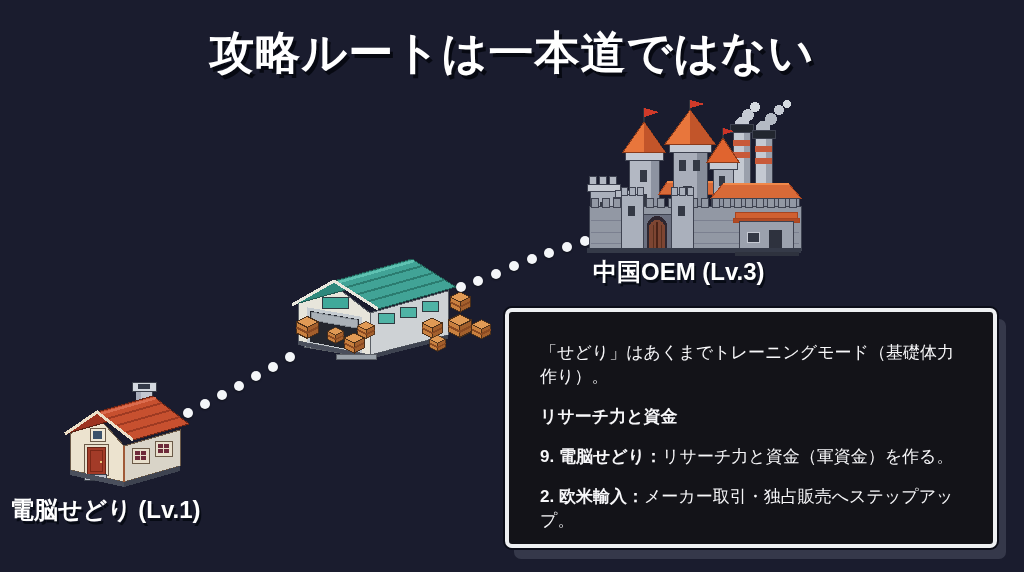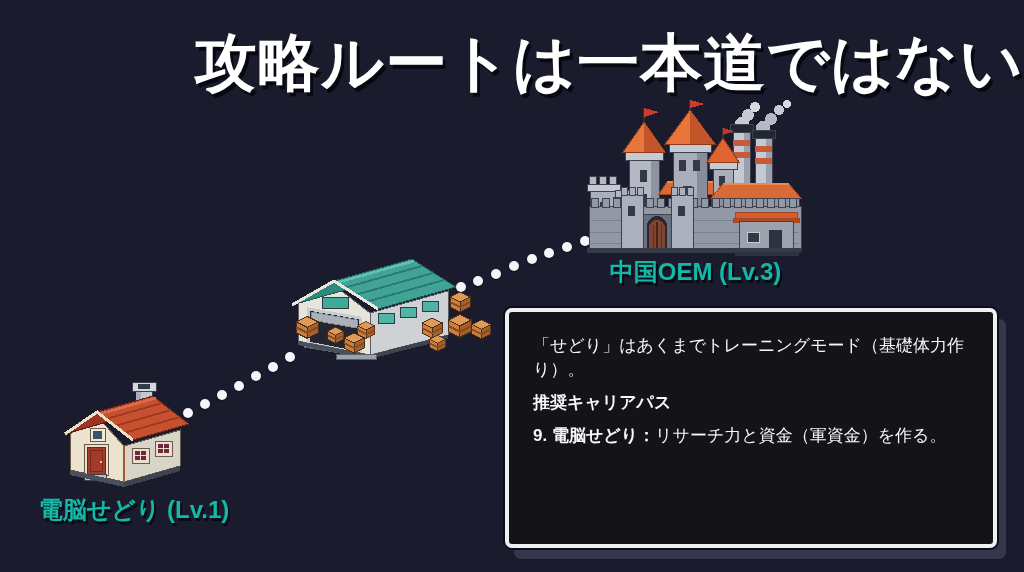--- a/index.html
+++ b/index.html
@@ -3,44 +3,44 @@
 <meta charset="utf-8">
 <style>
   html,body{margin:0;padding:0;background:#0e0f1a;}
   .stage{
     position:relative;width:1024px;height:572px;overflow:hidden;
     background:#1a1c2e;
     font-family:"Liberation Sans","DejaVu Sans",sans-serif;
   }
   .title{
     position:absolute;left:0;top:26px;width:1024px;margin:0;
-    text-align:right;color:#ffffff;font-size:62px;font-weight:700;
+    text-align:center;color:#ffffff;font-size:45px;font-weight:700;
     letter-spacing:1px;line-height:1.2;
     text-shadow:3px 4px 0 rgba(5,8,16,0.9);
   }
   .node{position:absolute;}
   .node svg{display:block;}
   .pix{shape-rendering:crispEdges;}
   .label{
-    position:absolute;color:#14b8a6;font-size:24px;font-weight:700;
-    text-align:center;text-shadow:2px 3px 0 rgba(5,8,16,0.85);
+    position:absolute;color:#ffffff;font-size:24px;font-weight:700;
+    text-shadow:2px 3px 0 rgba(5,8,16,0.85);
     white-space:nowrap;
   }
   .dot{
     position:absolute;width:10px;height:10px;border-radius:50%;
     background:#f4f6f9;box-shadow:0 1px 2px rgba(0,0,0,0.45);
   }
   .dialog{
     position:absolute;left:505px;top:308px;width:492px;height:240px;
     box-sizing:border-box;background:#131318;
     border:4px solid #eef0f2;border-radius:7px;
     box-shadow:0 0 0 2px #0b0d18, 9px 11px 0 rgba(125,131,148,0.28);
     padding:13px 15px;color:#f7f7f9;font-size:17px;line-height:24px;
   }
-  .dialog p{margin:9px;}
+  .dialog p{margin:16px;}
   .d-intro{margin:0 0 16px 0;}
   .d-heading{font-weight:700;}
   .d-step .b{font-weight:700;}
   .d-warning{margin:16px 0 0 0;white-space:pre-line;}
 </style>
 </head>
 <body>
 
 <div class="stage">
 
@@ -99,21 +99,21 @@
       <line x1="83" y1="73.5" x2="94" y2="73.5" stroke="#e8dfcc" stroke-width="1.5"></line>
       <rect x="103" y="59" width="17" height="15" fill="#e8dfcc" stroke="#6b5a48"></rect>
       <rect x="106" y="62" width="11" height="9" fill="#6e2a3a"></rect>
       <line x1="111.5" y1="62" x2="111.5" y2="71" stroke="#e8dfcc" stroke-width="1.5"></line>
       <line x1="106" y1="66.5" x2="117" y2="66.5" stroke="#e8dfcc" stroke-width="1.5"></line>
 
       <polygon points="18,88 72,100 72,105 18,93" fill="#4a4f5c"></polygon>
       <polygon points="72,100 128,84 128,89 72,105" fill="#3e4350"></polygon>
     </svg>
   </div>
-  <div class="label" style="left:22px;top:494px;width:224px;">電脳せどり (Lv.1)</div>
+  <div class="label" style="left:10px;top:494px;width:224px;">電脳せどり (Lv.1)</div>
 
   <div class="node" style="left:278px;top:243px;">
     <svg class="pix" width="215" height="127" viewBox="0 0 215 127">
       <defs>
         <g id="crate">
           <polygon points="2,8 12,3 22,8 12,13" fill="#e09a55" stroke="#4a2e18"></polygon>
           <polygon points="2,8 12,13 12,23 2,18" fill="#c9803f" stroke="#4a2e18"></polygon>
           <polygon points="12,13 22,8 22,18 12,23" fill="#a35f2c" stroke="#4a2e18"></polygon>
           <polyline points="2,13 12,18 22,13" fill="none" stroke="#8a4a22" stroke-width="2"></polyline>
         </g>
@@ -282,17 +282,18 @@
       <rect x="162" y="134" width="12" height="10" fill="#343945" stroke="#c6cad3"></rect>
 
       <rect x="2" y="150" width="214" height="5" fill="#353a48"></rect>
       <rect x="150" y="154" width="64" height="4" fill="#2e323e"></rect>
     </svg>
   </div>
   <div class="label" style="left:593px;top:256px;width:205px;">中国OEM (Lv.3)</div>
 
   <aside class="dialog">
     <p class="d-intro">「せどり」はあくまでトレーニングモード（基礎体力作り）。</p>
-    <p class="d-heading">推奨キャリアパス</p>
+    <p class="d-heading">リサーチ力と資金</p>
     <p class="d-step"><span class="b">9. 電脳せどり：</span><span>リサーチ力と資金（軍資金）を作る。</span></p>
+    <p class="d-step"><span class="b">2. 欧米輸入：</span><span>メーカー取引・独占販売へステップアップ。</span></p>
   </aside>
 
 </div>
 
 </body></html>

